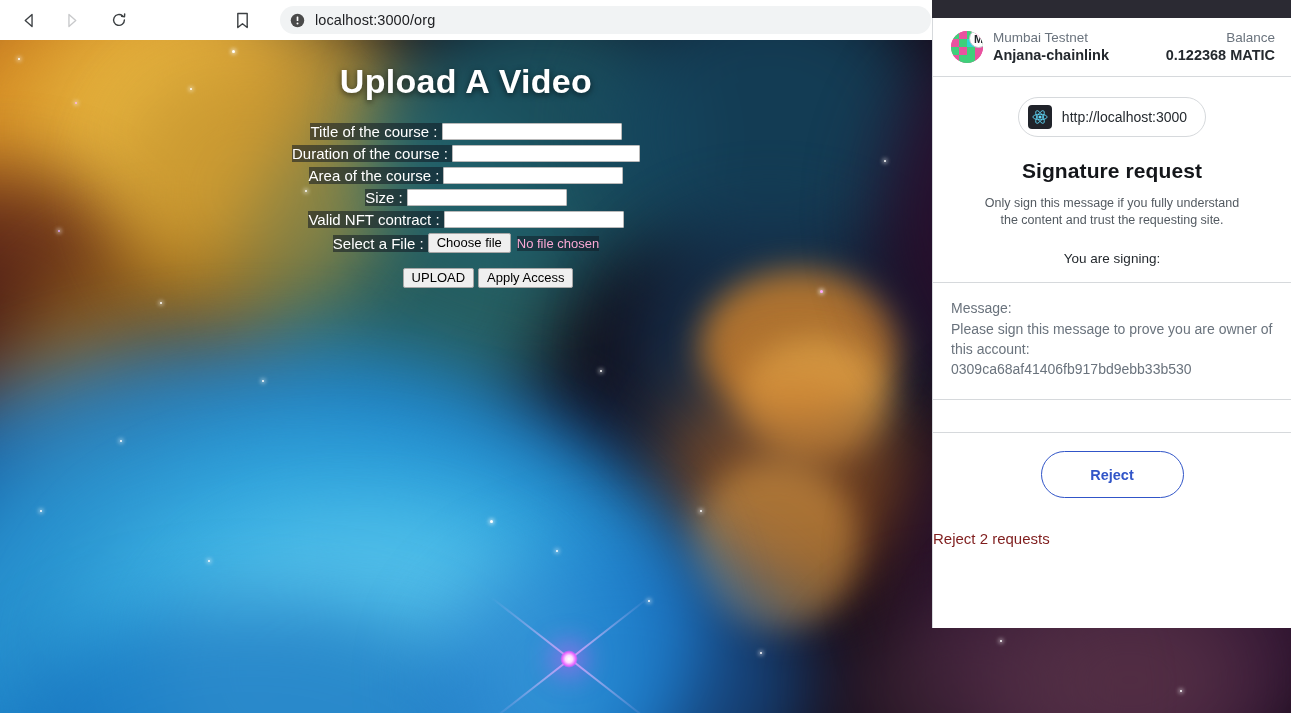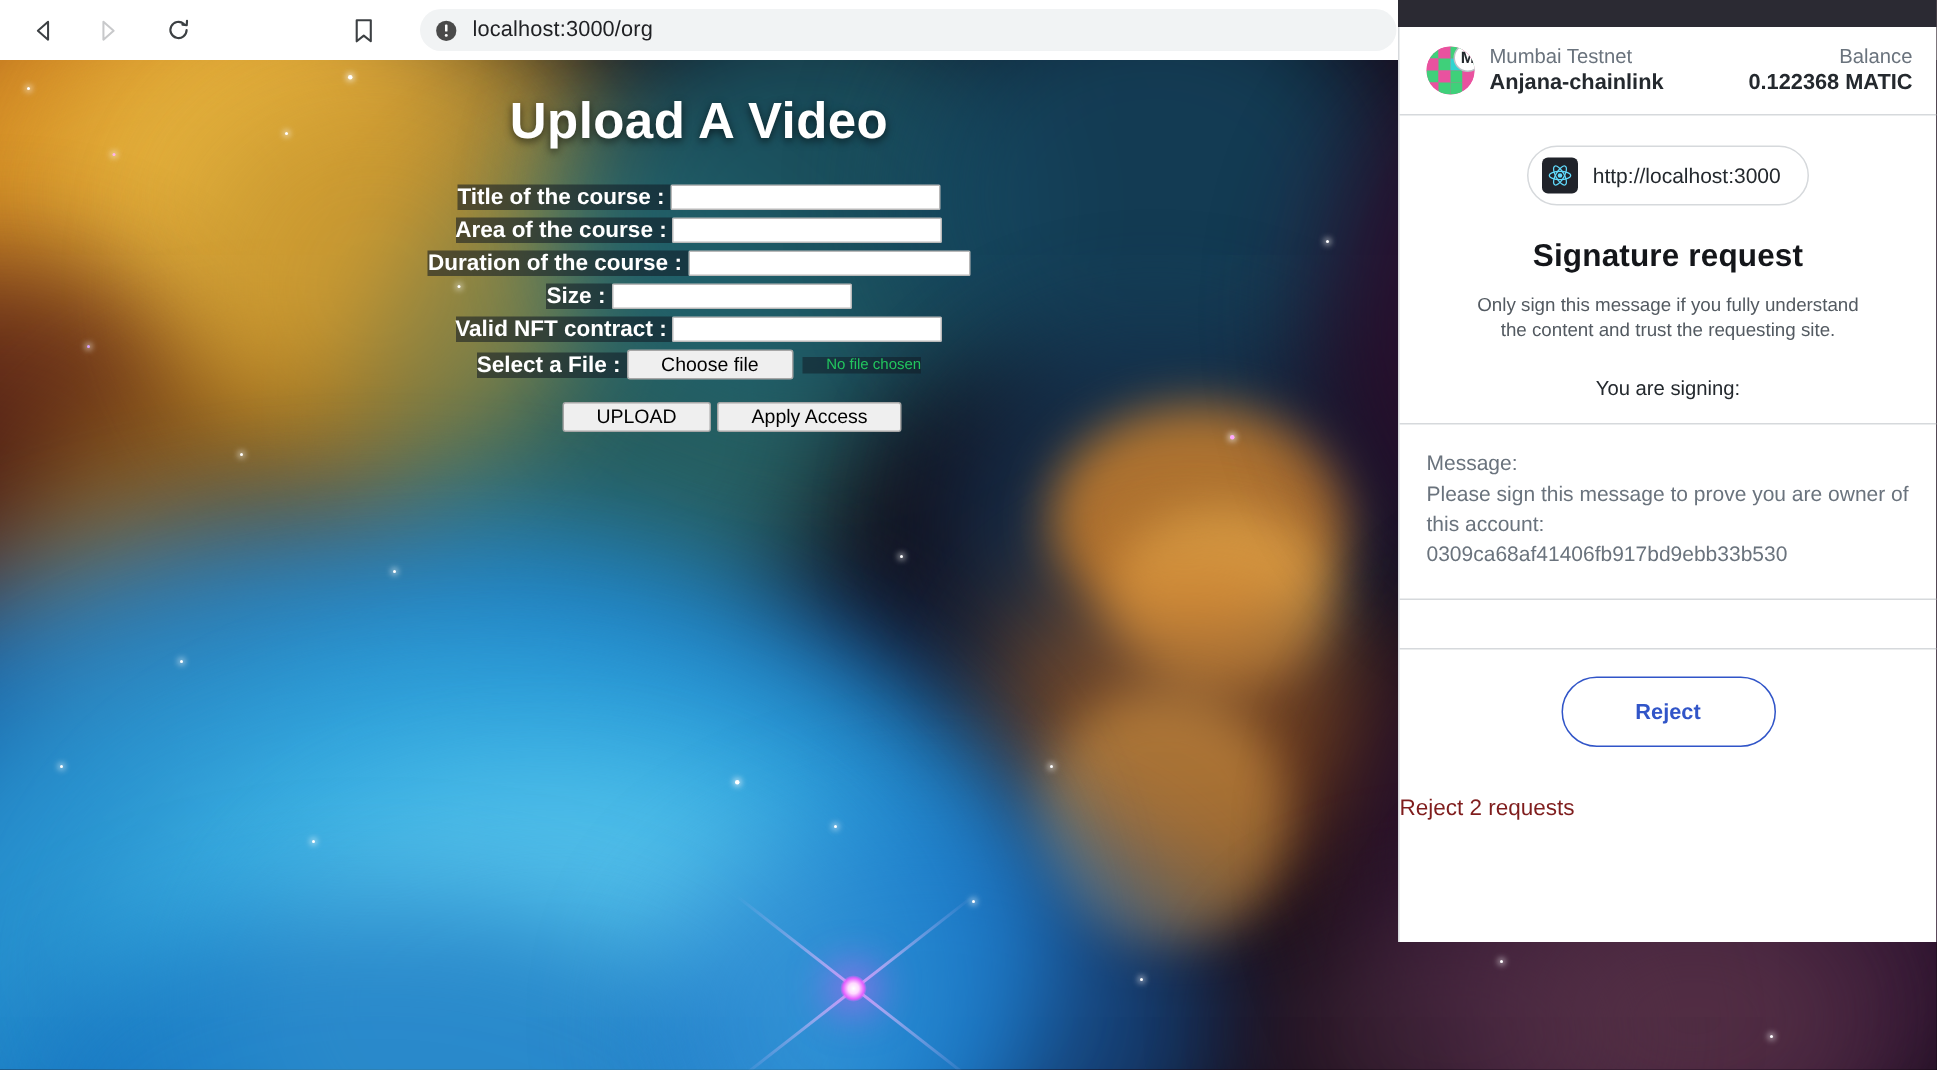--- a/index.html
+++ b/index.html
@@ -72,33 +72,32 @@
   .form {
     position: absolute; top: 82px; left: 0; width: 932px;
     display: flex; flex-direction: column; align-items: center;
     gap: 4px;
   }
   .row { display: flex; align-items: center; height: 18px; }
   .lbl {
     color: #ffffff; font-size: 15px; white-space: nowrap;
     text-align: right; padding-right: 4px;
     background: rgba(16,24,34,.55);
-    font-weight: bold;
   }
   .inp {
     height: 17px; background: #ffffff;
     border: 1px solid #b9b9b9; border-radius: 1px;
   }
   .btnrow { display: flex; align-items: center; gap: 4px; height: 36px; margin-left: 44px; }
   .file-btn, .act-btn {
     background: #efefef; border: 1px solid #a6a6a6; border-radius: 2px;
-    font-size: 13px; color: #000; padding: 1px 22px; line-height: 16px;
+    font-size: 13px; color: #000; padding: 1px 8px; line-height: 16px;
     font-family: "Liberation Sans", sans-serif;
   }
-  .file-none { font-size: 10px; color: #22c55e; background: rgba(16,24,34,.5); padding-left: 16px; }
+  .file-none { font-size: 13px; color: #f9a8d4; background: rgba(16,24,34,.5); }
 
   
   .mm-titlebar {
     position: absolute; top: 0; left: 932px;
     width: 359px; height: 18px; background: #2b2a33; z-index: 20;
   }
   .mm {
     position: absolute; top: 18px; left: 932px;
     width: 359px; height: 610px;
     background: #ffffff; z-index: 20;
@@ -247,26 +246,26 @@
 
     <div class="content">
       <div class="title">Upload A Video</div>
 
       <div class="form">
         <div class="row">
           <span class="lbl">Title of the course :</span>
           <input class="inp" style="width: 180px;" value="">
         </div>
         <div class="row">
+          <span class="lbl">Duration of the course :</span>
+          <input class="inp" style="width: 188px;" value="">
+        </div>
+        <div class="row">
           <span class="lbl">Area of the course :</span>
           <input class="inp" style="width: 180px;" value="">
-        </div>
-        <div class="row">
-          <span class="lbl">Duration of the course :</span>
-          <input class="inp" style="width: 188px;" value="">
         </div>
         <div class="row">
           <span class="lbl">Size :</span>
           <input class="inp" style="width: 160px;" value="">
         </div>
         <div class="row">
           <span class="lbl">Valid NFT contract :</span>
           <input class="inp" style="width: 180px;" value="">
         </div>
         <div class="row" style="height:22px">

